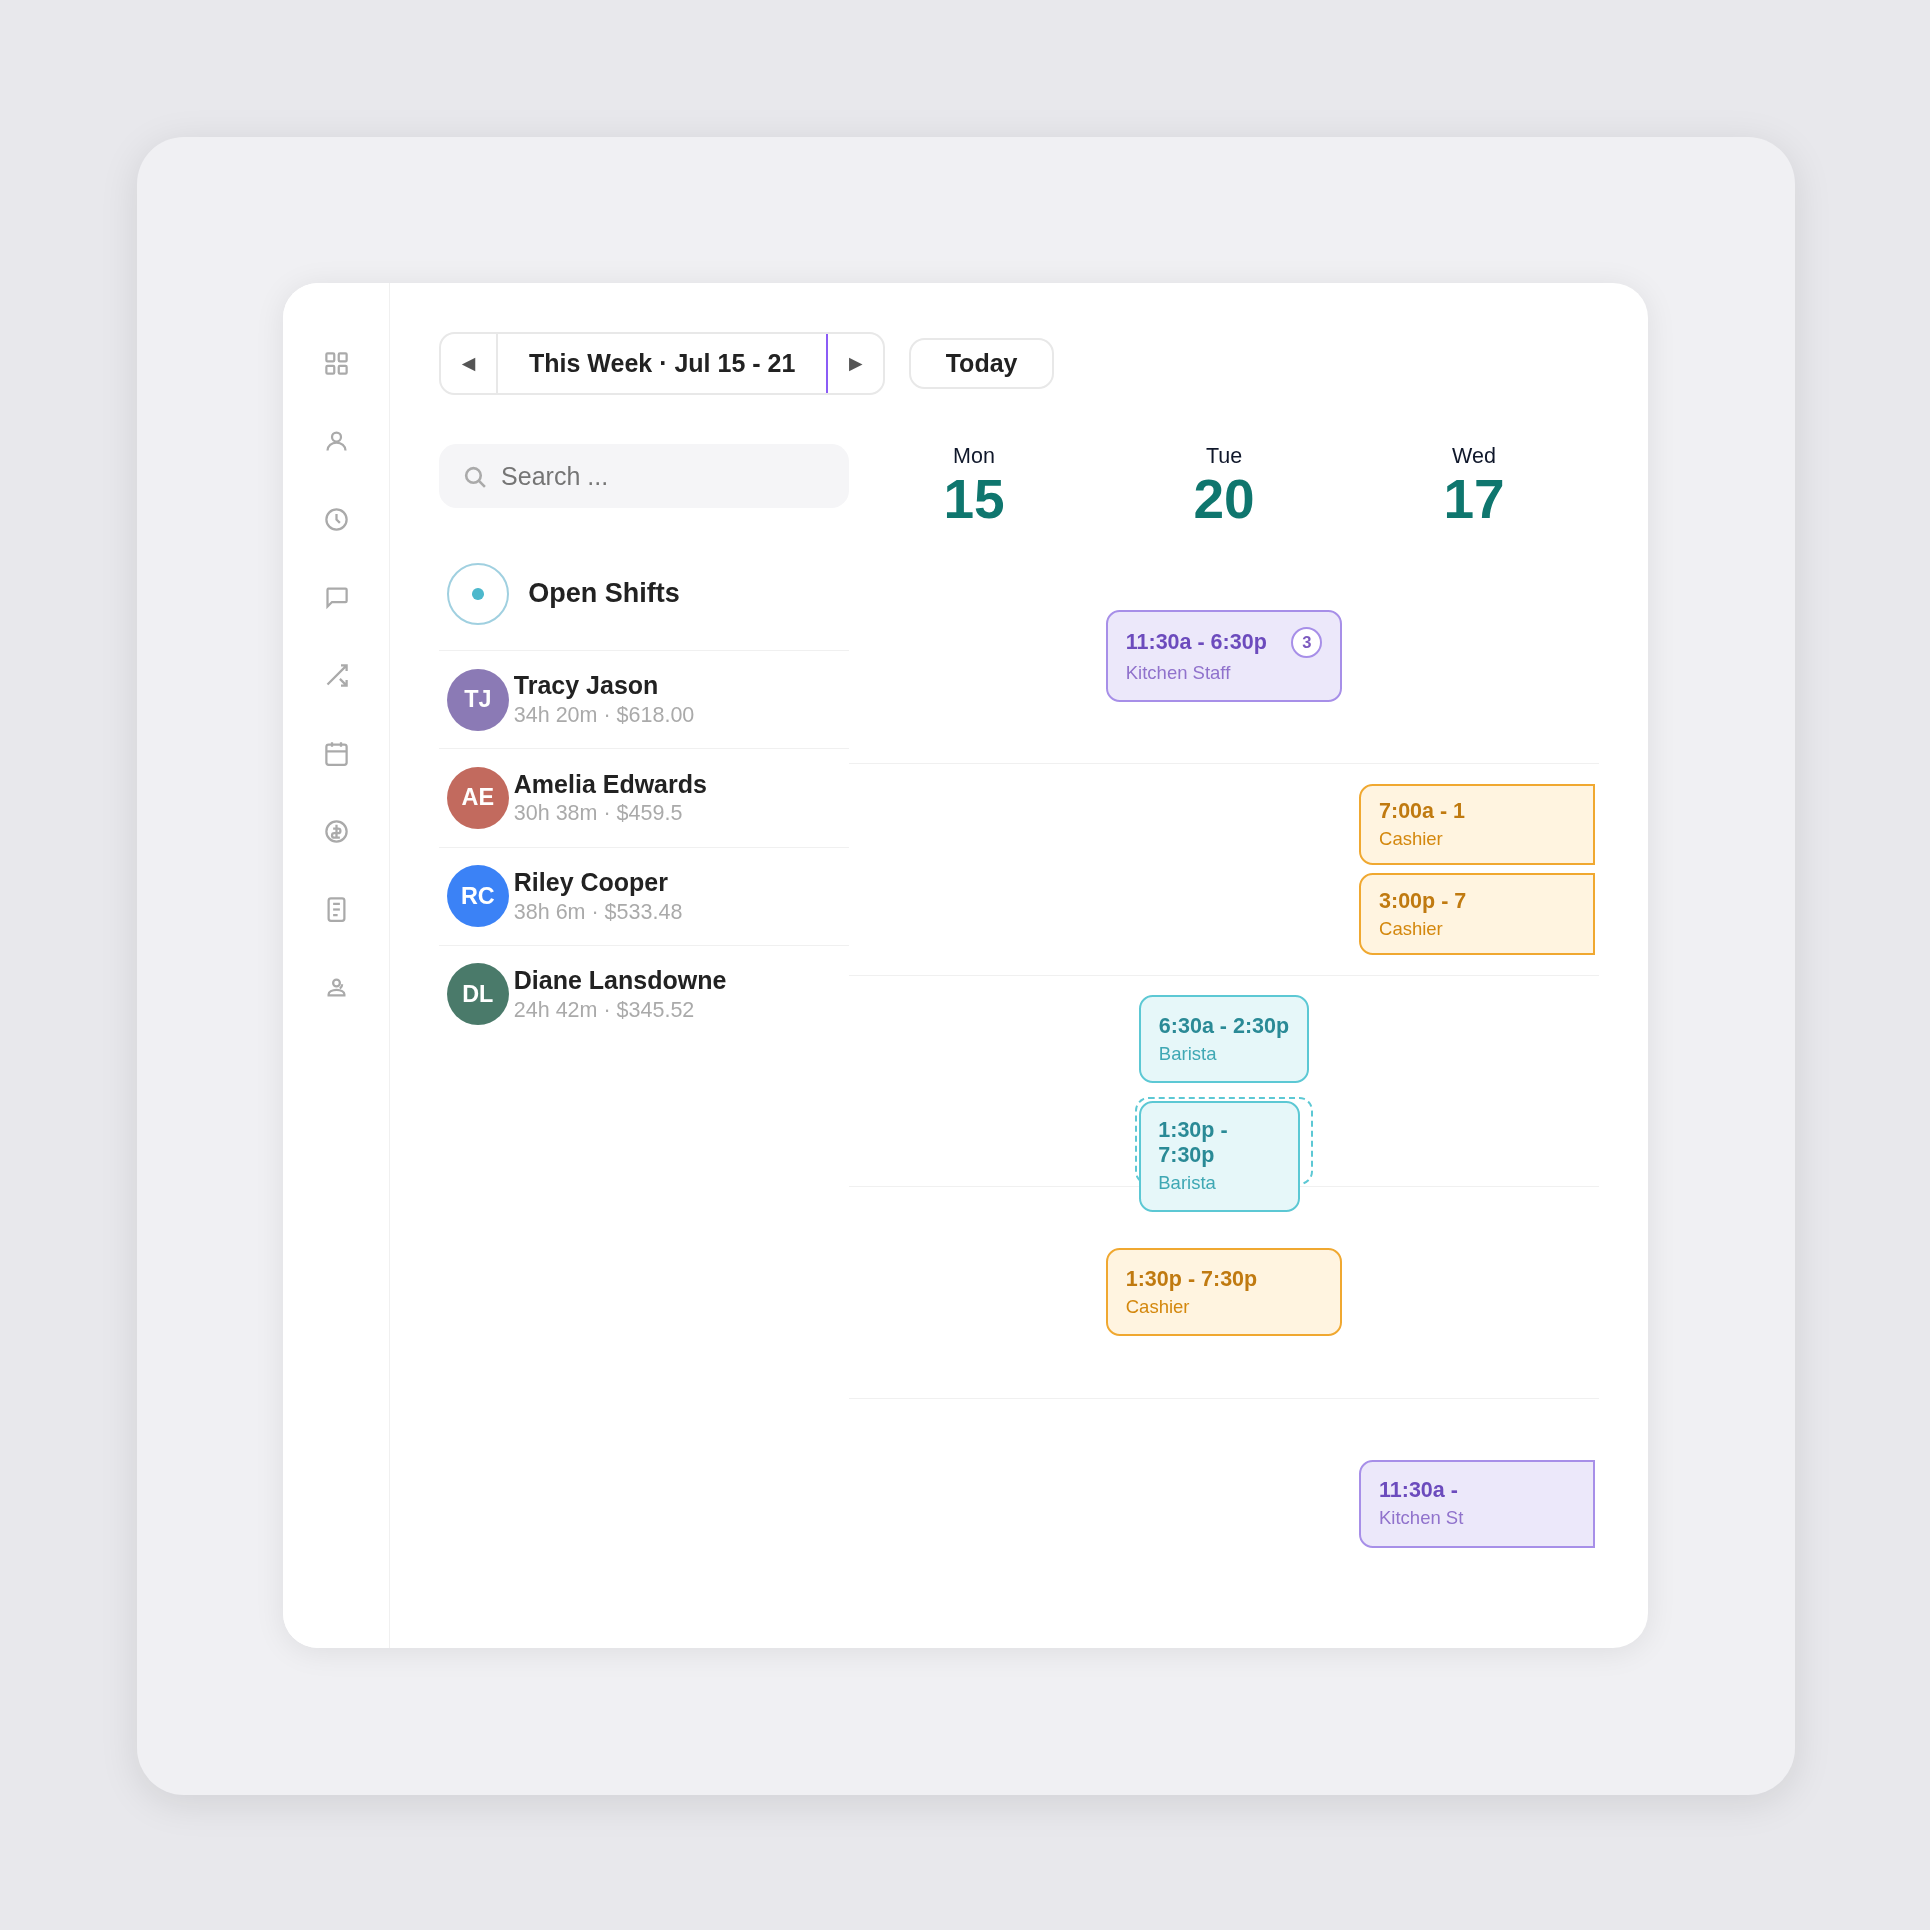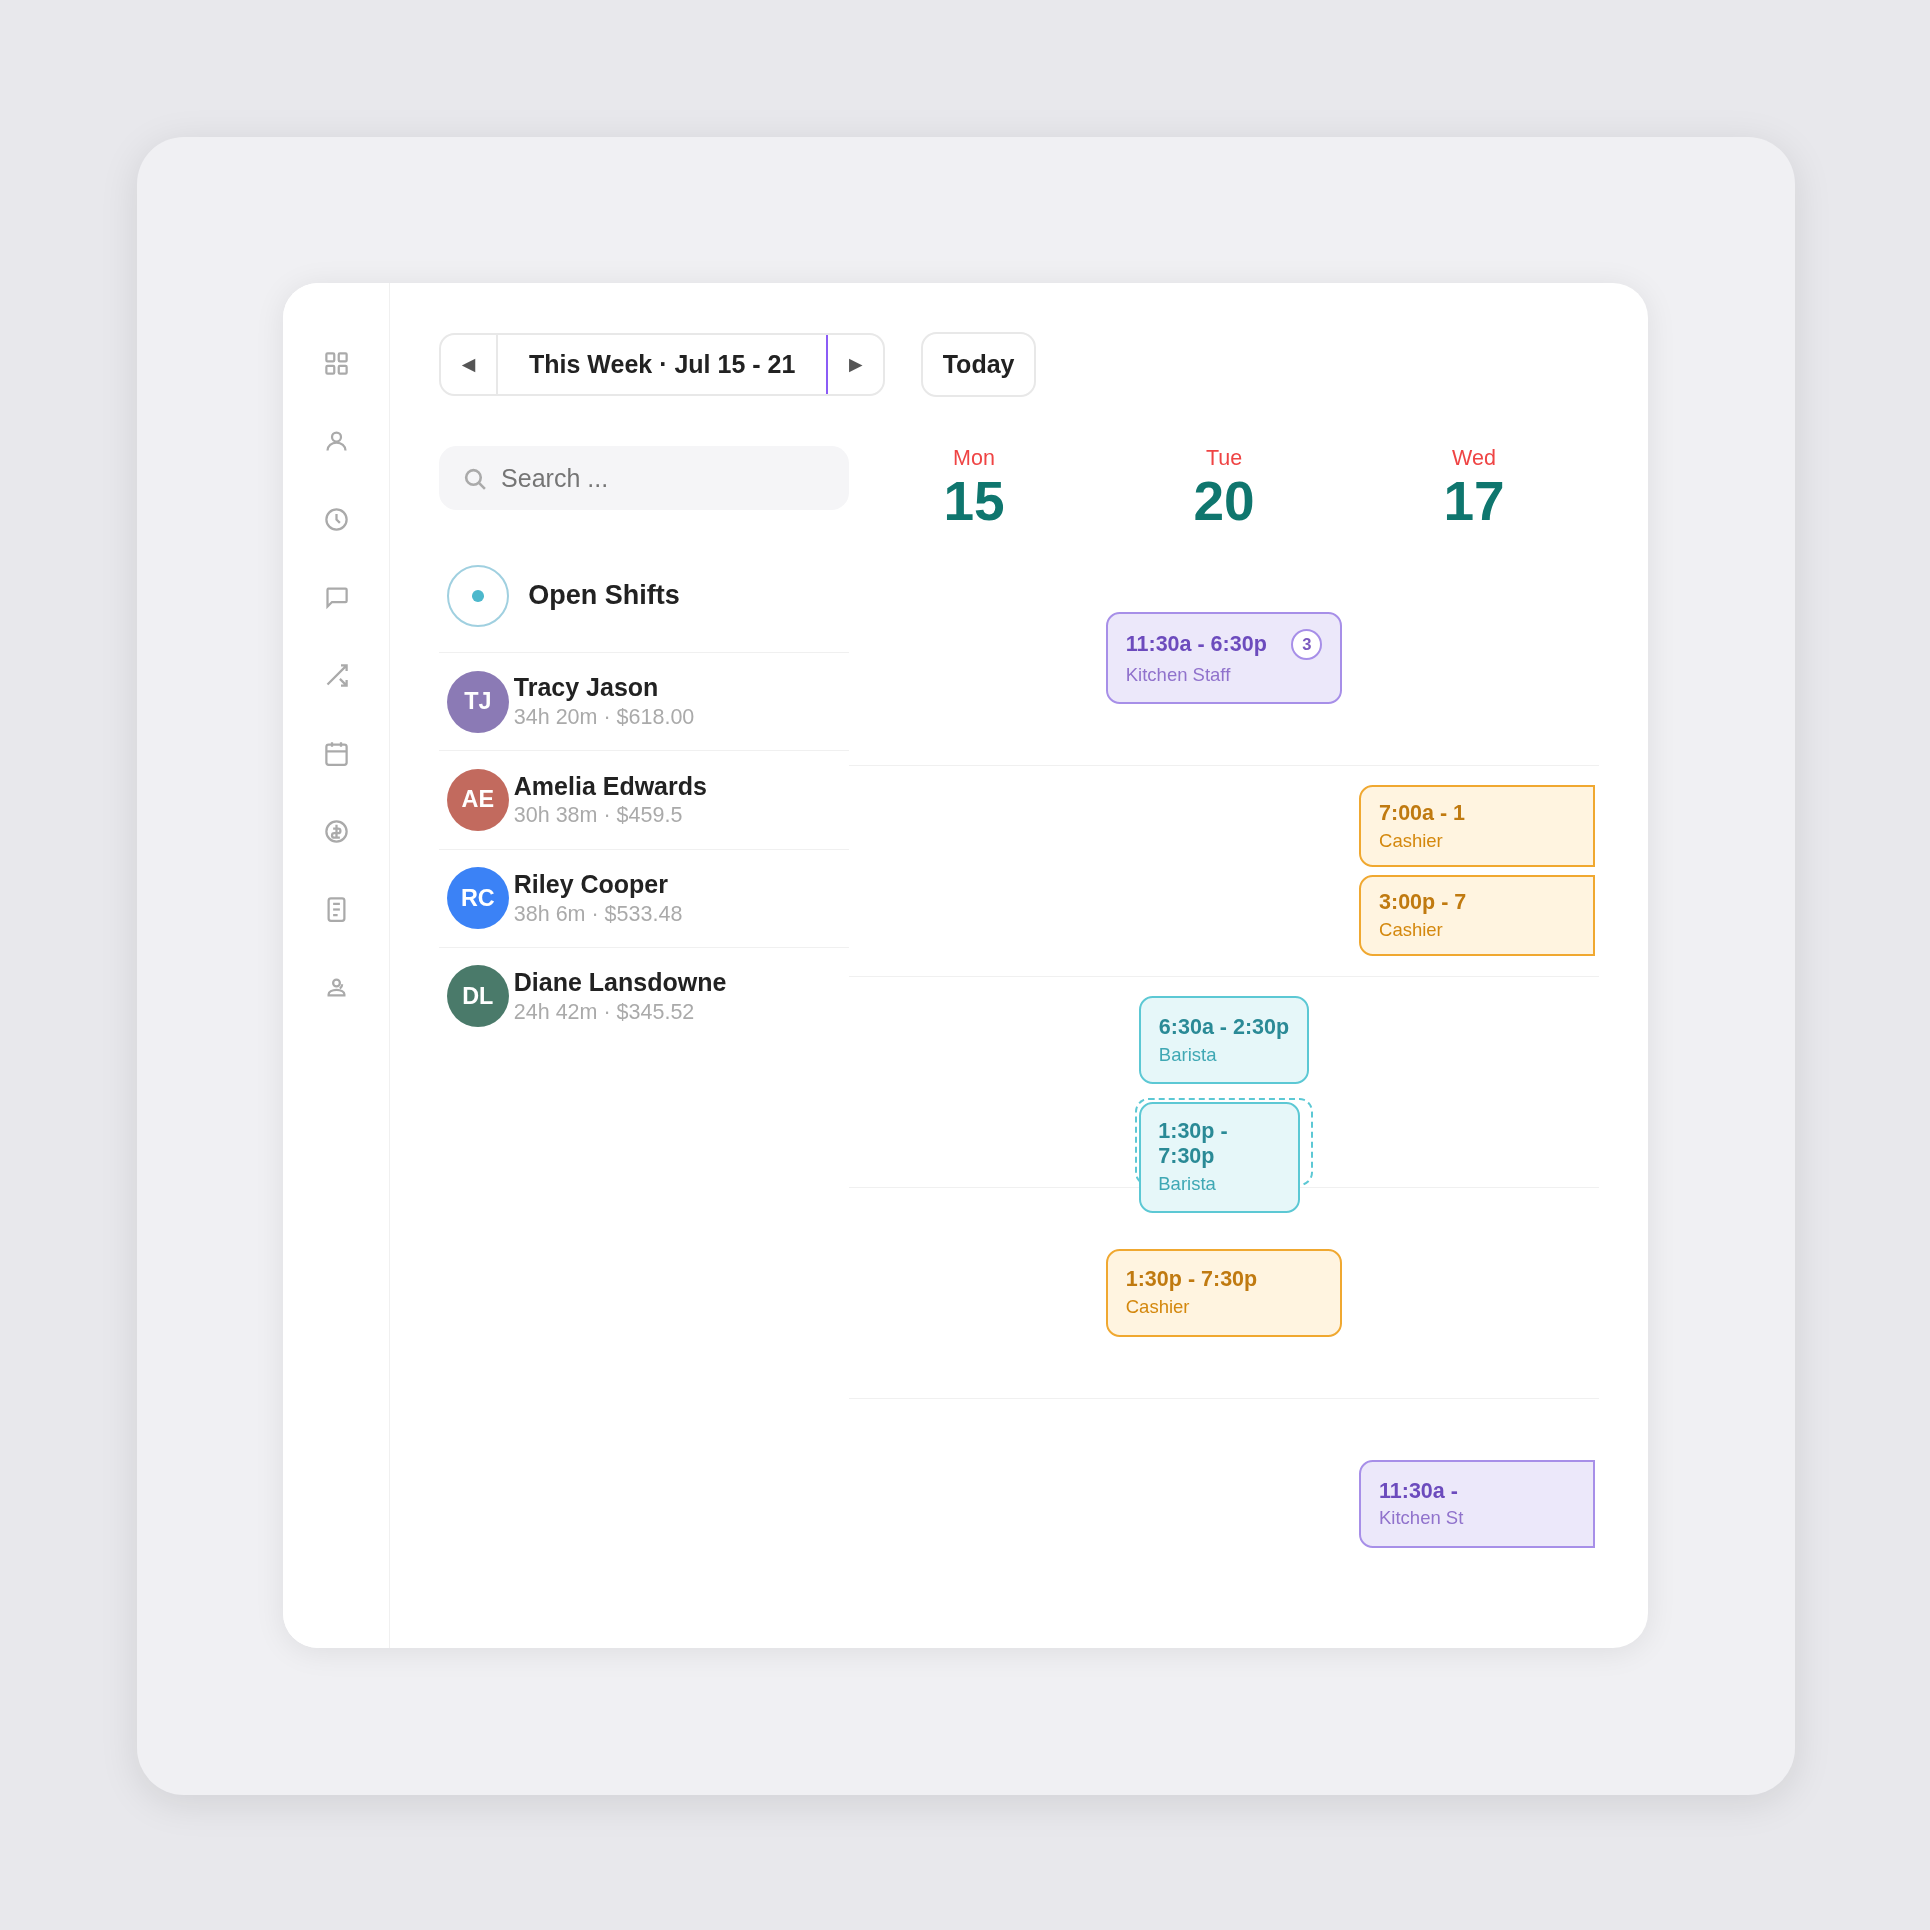--- a/index.html
+++ b/index.html
@@ -97,30 +97,29 @@
       font-weight: 600;
       color: #222;
       border-left: 2px solid #e8e8e8;
       border-right: 2px solid #8b5cf6;
       height: 59px;
       display: flex;
       align-items: center;
       white-space: nowrap;
     }
     .today-btn {
-      height: 65px;
-      padding: 0 20px;
+      height: 51px;
+      padding: 0 35px;
       border: 2px solid #e8e8e8;
       border-radius: 15.6px;
       font-size: 25px;
       font-weight: 600;
       color: #222;
       background: #fff;
       cursor: pointer;
-      margin-left: 12px;
     }
 
     
     .schedule {
       display: flex;
       flex: 1;
       overflow: hidden;
     }
 
     
@@ -214,21 +213,21 @@
       min-width: 0;
       display: flex;
       flex-direction: column;
     }
     .day-header {
       display: flex;
       flex-direction: column;
       align-items: center;
       padding: 0 0 29px;
     }
-    .day-name { font-size: 21.5px; color: #ef4444; font-weight: 500; }
+    .day-name { font-size: 21.5px; color: #0f172a; font-weight: 500; }
     .day-num { font-size: 55px; font-weight: 700; color: #0f766e; line-height: 1.1; }
 
     
     .schedule-body {
       flex: 1;
       display: flex;
       flex-direction: column;
     }
     .schedule-row {
       display: flex;

